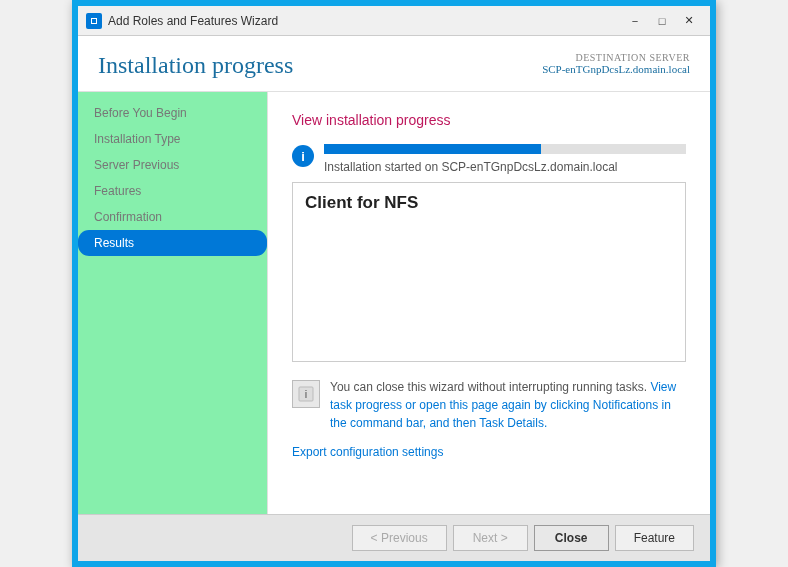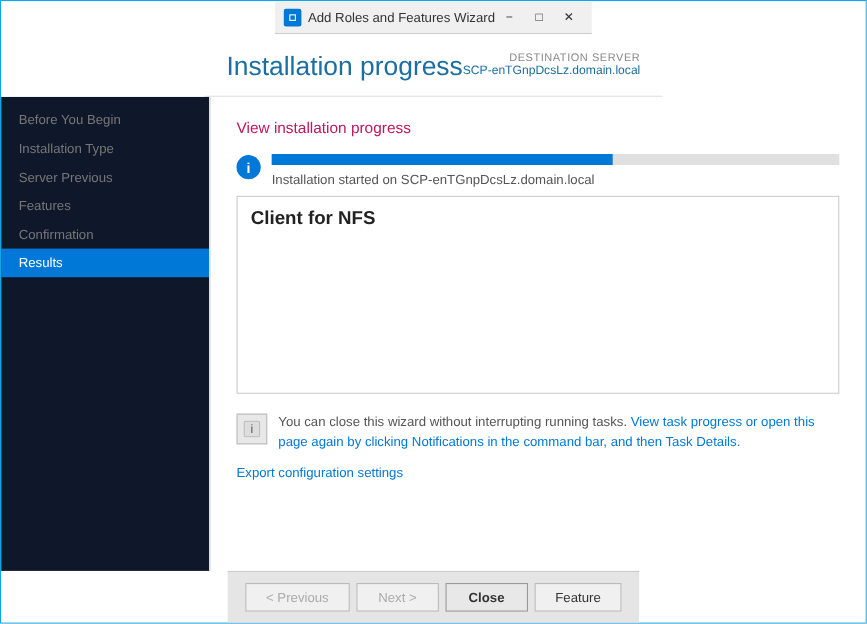--- a/index.html
+++ b/index.html
@@ -6,28 +6,27 @@
     body {
       font-family: 'Segoe UI', Arial, sans-serif;
       font-size: 13px;
       background: #f0f0f0;
       display: flex;
       justify-content: center;
       align-items: center;
       height: 100vh;
     }
     .window {
-      width: 788px;
+      width: 644px;
       height: 567px;
       background: #fff;
-      border: 1px solid #0ea5e9;
+      border: 6px solid #0ea5e9;
       box-shadow: 2px 2px 10px rgba(0,0,0,0.3);
       display: flex;
       flex-direction: column;
-      align-items: center;
     }
     .title-bar {
       background: #f0f0f0;
       height: 30px;
       display: flex;
       align-items: center;
       padding: 0 8px;
       border-bottom: 1px solid #ccc;
       flex-shrink: 0;
     }
@@ -67,20 +66,21 @@
     }
 
     .header-area {
       background: #fff;
       padding: 16px 20px 12px 20px;
       border-bottom: 1px solid #e0e0e0;
       display: flex;
       justify-content: space-between;
       align-items: flex-start;
       flex-shrink: 0;
+      font-family: Liberation Serif, serif;
     }
     .page-title {
       font-size: 24px;
       font-weight: 300;
       color: #1a6ea0;
     }
     .destination-server {
       text-align: right;
       font-size: 11px;
       color: #555;
@@ -96,35 +96,36 @@
       font-size: 11px;
     }
 
     .content-area {
       display: flex;
       flex: 1;
       overflow: hidden;
     }
     .sidebar {
       width: 190px;
-      background: #0f172a;
+      background: #86efac;
       border-right: 1px solid #e0e0e0;
       flex-shrink: 0;
       padding-top: 8px;
     }
     .sidebar-item {
       padding: 6px 16px;
       font-size: 12px;
       color: #777;
       cursor: default;
     }
     .sidebar-item.active {
       background: #0078d7;
       color: white;
       cursor: pointer;
+      border-radius: 11px;
     }
 
     .main-content {
       flex: 1;
       padding: 20px 24px;
       overflow-y: auto;
     }
     .section-title {
       font-size: 14px;
       color: #be185d;

